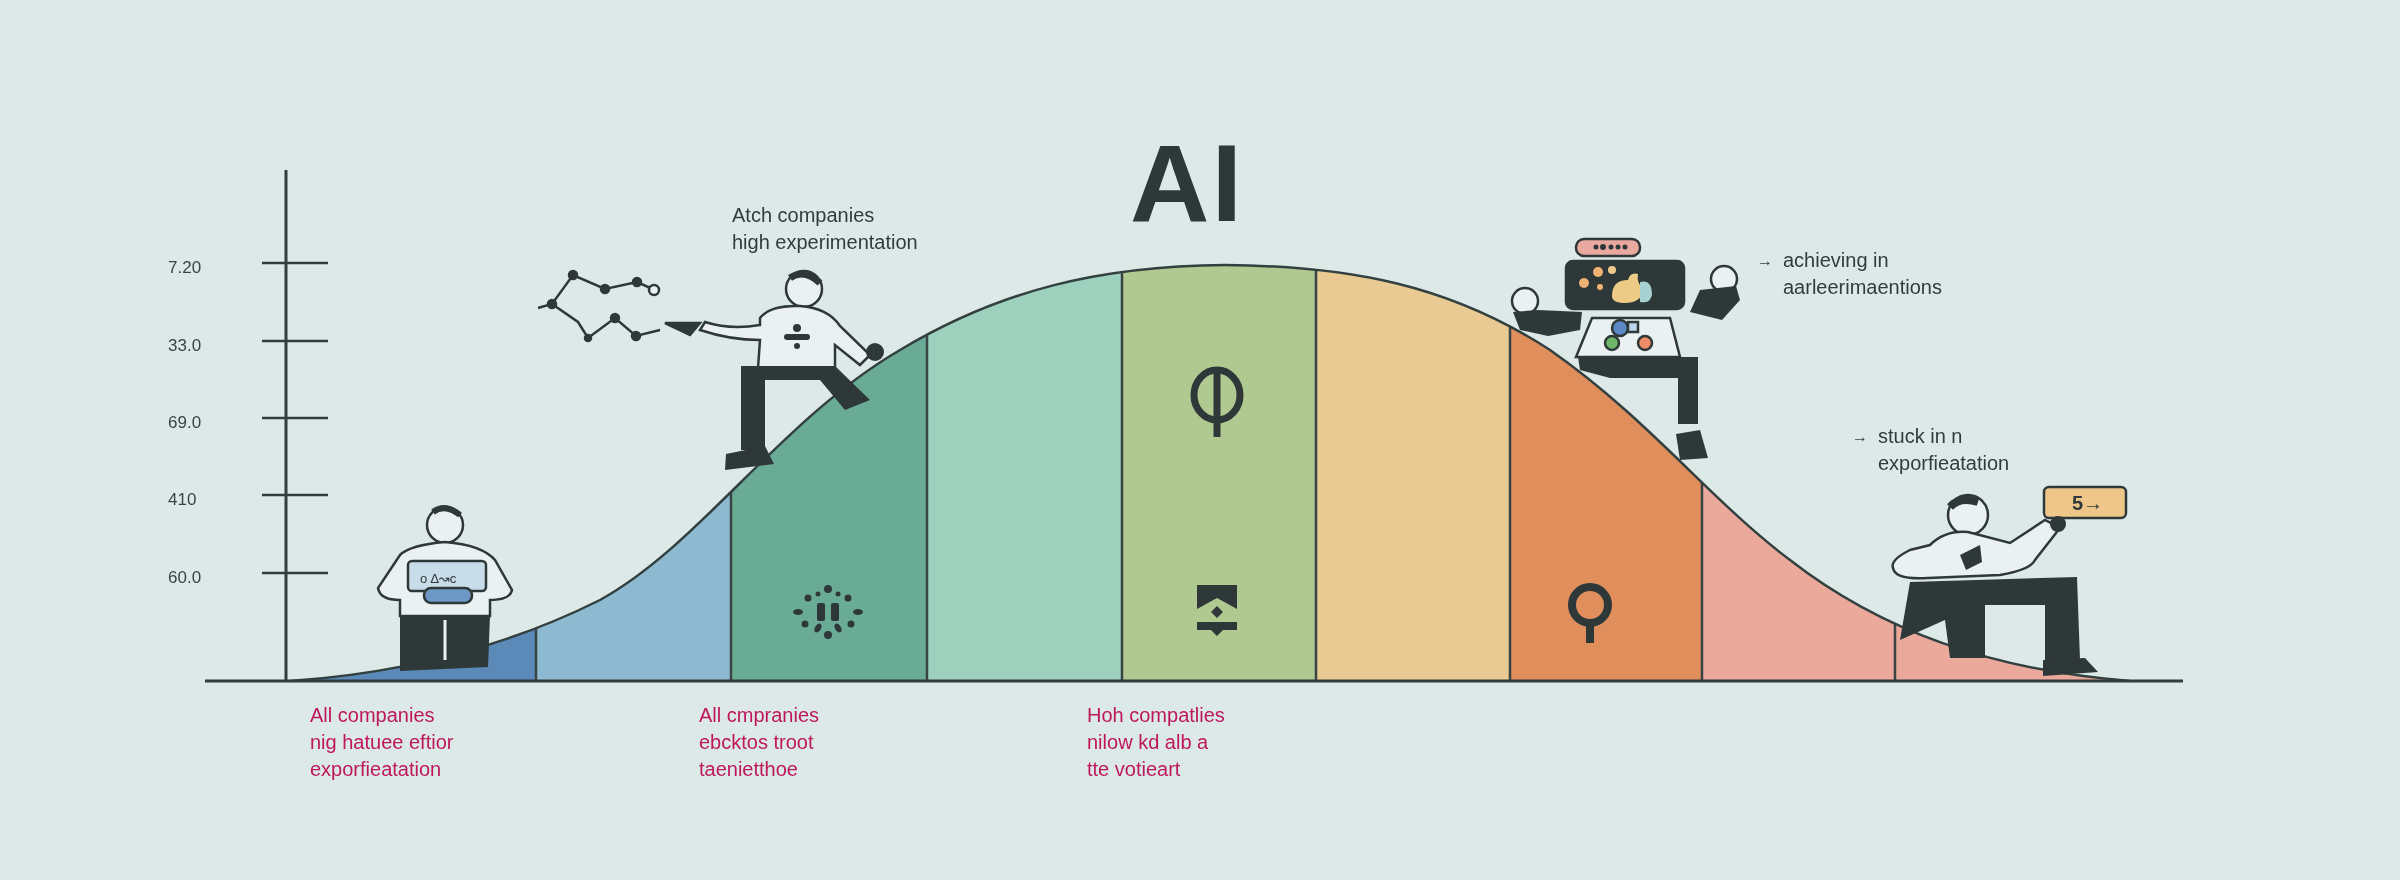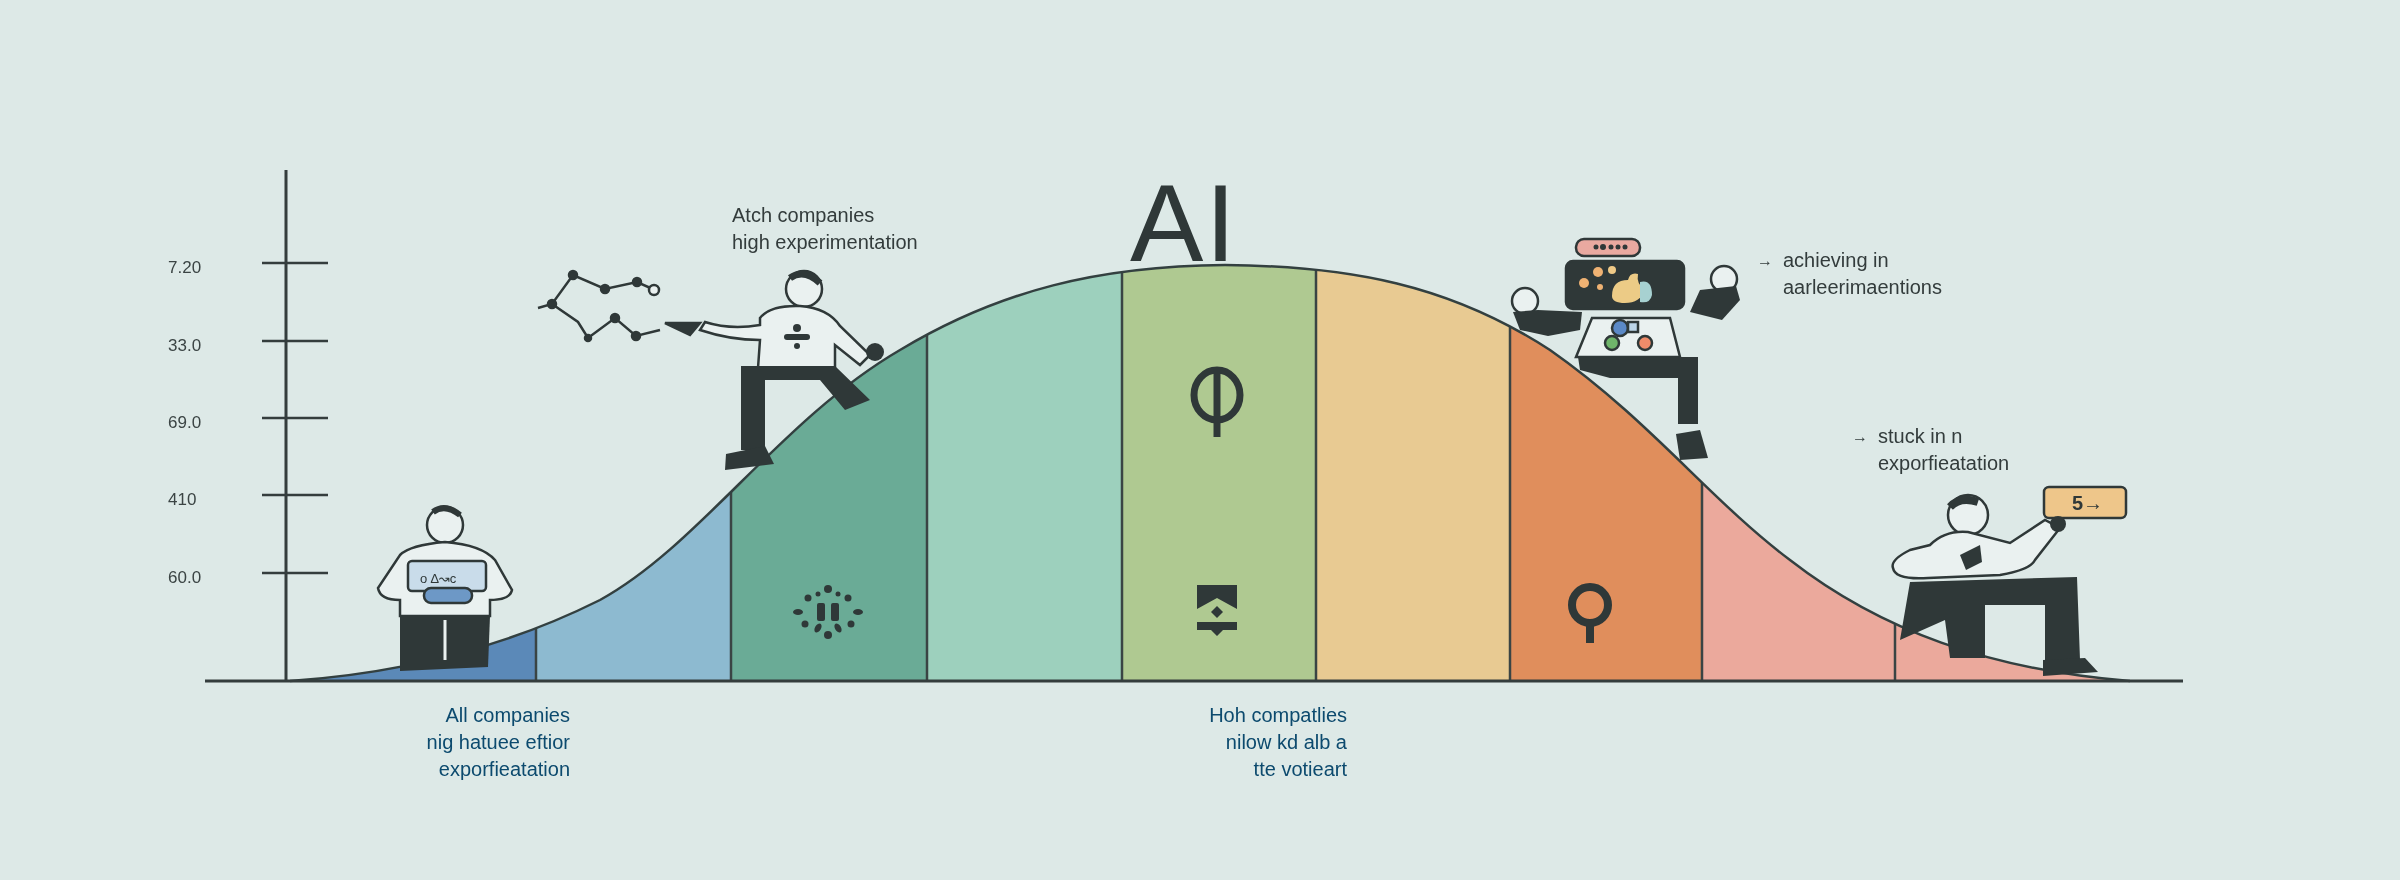--- a/index.html
+++ b/index.html
@@ -1,23 +1,23 @@
 <!DOCTYPE html>
 <html><head>
 <meta charset="utf-8">
 <style>
   html,body{margin:0;padding:0;}
   body{width:2400px;height:880px;background:#dde9e7;position:relative;overflow:hidden;font-family:"Liberation Sans",sans-serif;color:#2f3a3a;}
   #stage{position:absolute;left:0;top:0;width:2400px;height:880px;}
   .abs{position:absolute;}
-  .title{left:1130px;top:128px;font-size:110px;font-weight:normal;letter-spacing:2px;color:#2f3838;line-height:1;margin-top:40px;}
+  .title{left:1130px;top:128px;font-size:110px;font-weight:bold;letter-spacing:2px;color:#2f3838;line-height:1;}
   .ytick{font-size:17px;color:#3b4444;width:60px;text-align:left;left:168px;}
   .note{font-size:20px;line-height:27px;color:#333c3c;margin-top:36px;}
   .note .arrow{position:absolute;left:-26px;top:0;font-size:16px;}
-  .caption{font-size:20px;line-height:27px;color:#0c4a6e;text-align:right;width:260px;}
+  .caption{font-size:20px;line-height:27px;color:#be185d;text-align:left;width:260px;}
   svg text{font-family:"Liberation Sans",sans-serif;}
 </style>
 </head>
 <body>
 
 <div id="stage">
 
   <div class="abs title">AI</div>
 
   <div class="abs ytick" style="top:258px">7.20</div>
@@ -193,18 +193,23 @@
     <span class="arrow">→</span>
     <div>stuck in n</div>
     <div>exporfieatation</div>
   </div>
 
   <div class="abs caption" style="left:310px;top:702px">
     <div>All companies</div>
     <div>nig hatuee eftior</div>
     <div>exporfieatation</div>
   </div>
+  <div class="abs caption" style="left:699px;top:702px">
+    <div>All cmpranies</div>
+    <div>ebcktos troot</div>
+    <div>taenietthoe</div>
+  </div>
   <div class="abs caption" style="left:1087px;top:702px">
     <div>Hoh compatlies</div>
     <div>nilow kd alb a</div>
     <div>tte votieart</div>
   </div>
 </div>
 
 </body></html>

